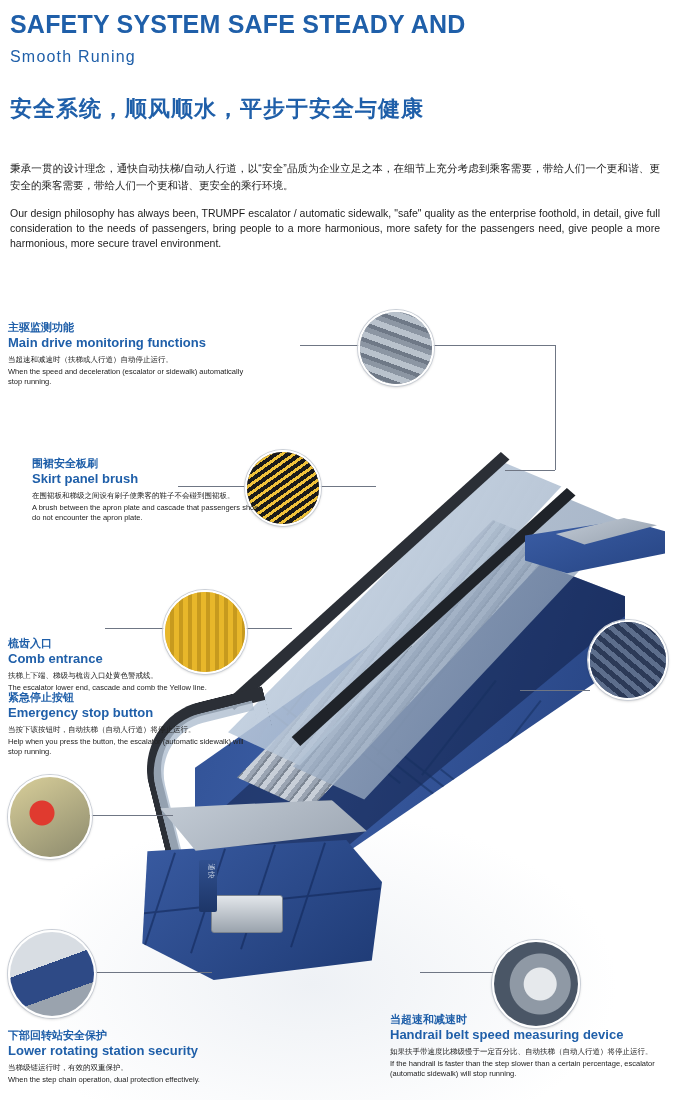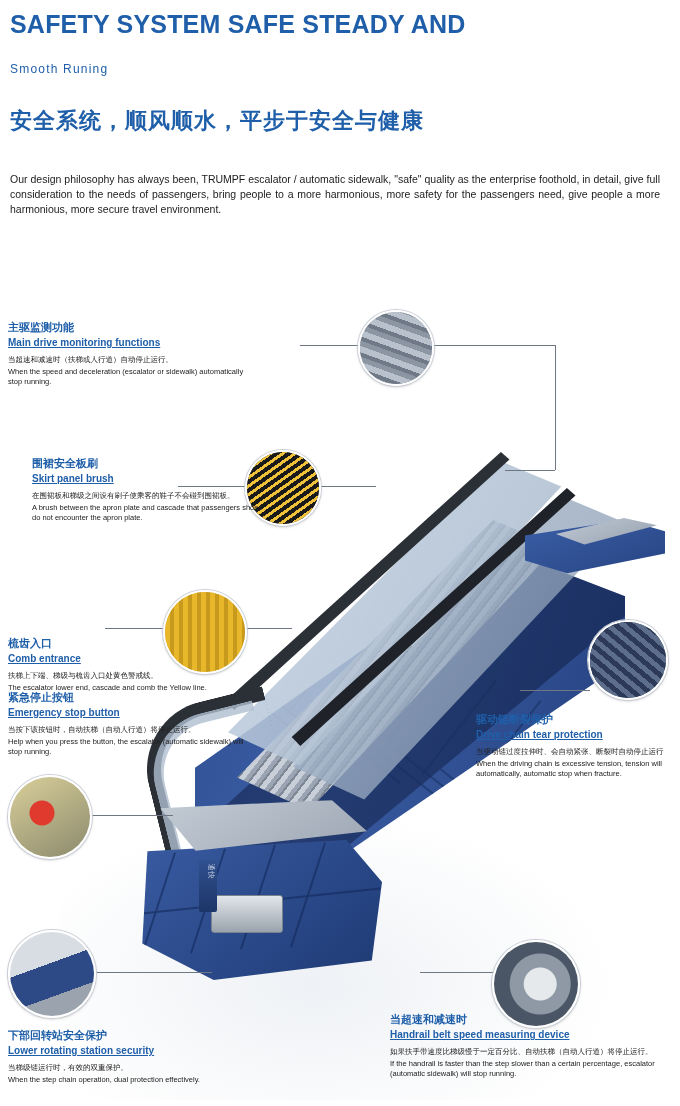--- a/index.html
+++ b/index.html
@@ -11,22 +11,22 @@
   }
   .page{position:relative;width:680px;height:1106px;}
 
   
   .hdr{position:absolute;left:10px;top:10px;width:660px;}
   .hdr-en1{
     font-size:25px;font-weight:bold;color:#1f5fa9;letter-spacing:.2px;
     line-height:28px;
   }
   .hdr-en2{
-    font-size:12px;color:#1f5fa9;line-height:26px;letter-spacing:1.2px;
-    margin-top:18px;
+    font-size:16px;color:#1f5fa9;line-height:26px;letter-spacing:1.2px;
+    margin-top:6px;
   }
   .hdr-cn{
     font-size:22px;color:#1f5fa9;line-height:30px;margin-top:24px;
     letter-spacing:1px;font-weight:700;
   }
 
   .intro{position:absolute;left:10px;top:160px;width:650px;}
   .intro-cn{font-size:10.5px;line-height:17px;color:#1b1b1b;text-align:justify;}
   .intro-en{font-size:10.5px;line-height:15px;color:#1b1b1b;margin-top:12px;text-align:justify;}
 
@@ -192,21 +192,21 @@
   .p-hand .inner{background:
      radial-gradient(circle at 55% 50%, #e6e9ec 0 16px, #8f99a5 17px 30px, #4a5666 31px 100%);}
 
   
   .lead{position:absolute;background:#6f7684;height:1px;transform-origin:left center;}
   .leadv{position:absolute;background:#6f7684;width:1px;}
 
   
   .cal{position:absolute;width:240px;}
   .cal .t-cn{font-size:11px;font-weight:bold;color:#1f5fa9;line-height:15px;}
-  .cal .t-en{font-size:10px;font-weight:bold;color:#1f5fa9;line-height:15px;text-decoration:underline;}
+  .cal .t-en{font-size:13px;font-weight:bold;color:#1f5fa9;line-height:15px;}
   .cal .d-cn{font-size:7.5px;color:#222;line-height:11px;margin-top:4px;}
   .cal .d-en{font-size:7.5px;color:#222;line-height:10px;margin-top:2px;}
 
   .c-main{left:8px;top:320px;}
   .c-skirt{left:8px;top:456px;margin-left:24px;}
   .c-comb{left:8px;top:592px;margin-top:44px;}
   .c-stop{left:8px;top:690px;}
   .c-chain{left:476px;top:712px;width:200px;}
   .c-lower{left:8px;top:1028px;}
   .c-hand{left:390px;top:1012px;width:285px;}
@@ -216,20 +216,21 @@
 
 <div class="page">
 
   <div class="hdr">
     <div class="hdr-en1">SAFETY SYSTEM SAFE STEADY AND</div>
     <div class="hdr-en2">Smooth Runing</div>
     <div class="hdr-cn">安全系统，顺风顺水，平步于安全与健康</div>
   </div>
 
   <div class="intro">
+    <div class="intro-cn">秉承一贯的设计理念，通快自动扶梯/自动人行道，以“安全”品质为企业立足之本，在细节上充分考虑到乘客需要，带给人们一个更和谐、更安全的乘客需要，带给人们一个更和谐、更安全的乘行环境。</div>
     <div class="intro-en">Our design philosophy has always been, TRUMPF escalator / automatic sidewalk, "safe" quality as the enterprise foothold, in detail, give full consideration to the needs of passengers, bring people to a more harmonious, more safety for the passengers need, give people a more harmonious, more secure travel environment.</div>
   </div>
 
   <div class="art">
     <div class="floor"></div>
 
     <div class="esc">
       <div class="truss">
         <div class="truss-main"></div>
         <div class="truss-shadow"></div>
@@ -341,26 +342,20 @@
     <div class="d-en">The escalator lower end, cascade and comb the Yellow line.</div>
   </div>
 
   <div class="cal c-stop">
     <div class="t-cn">紧急停止按钮</div>
     <div class="t-en">Emergency stop button</div>
     <div class="d-cn">当按下该按钮时，自动扶梯（自动人行道）将停止运行。</div>
     <div class="d-en">Help when you press the button, the escalator (automatic sidewalk) will stop running.</div>
   </div>
 
-  <div class="cal c-chain">
-    <div class="t-cn">驱动链断裂保护</div>
-    <div class="t-en">Drive chain tear protection</div>
-    <div class="d-cn">当驱动链过度拉伸时、会自动紧张、断裂时自动停止运行</div>
-    <div class="d-en">When the driving chain is excessive tension, tension will automatically, automatic stop when fracture.</div>
-  </div>
 
   <div class="cal c-lower">
     <div class="t-cn">下部回转站安全保护</div>
     <div class="t-en">Lower rotating station security</div>
     <div class="d-cn">当梯级链运行时，有效的双重保护。</div>
     <div class="d-en">When the step chain operation, dual protection effectively.</div>
   </div>
 
   <div class="cal c-hand">
     <div class="t-cn">当超速和减速时</div>

